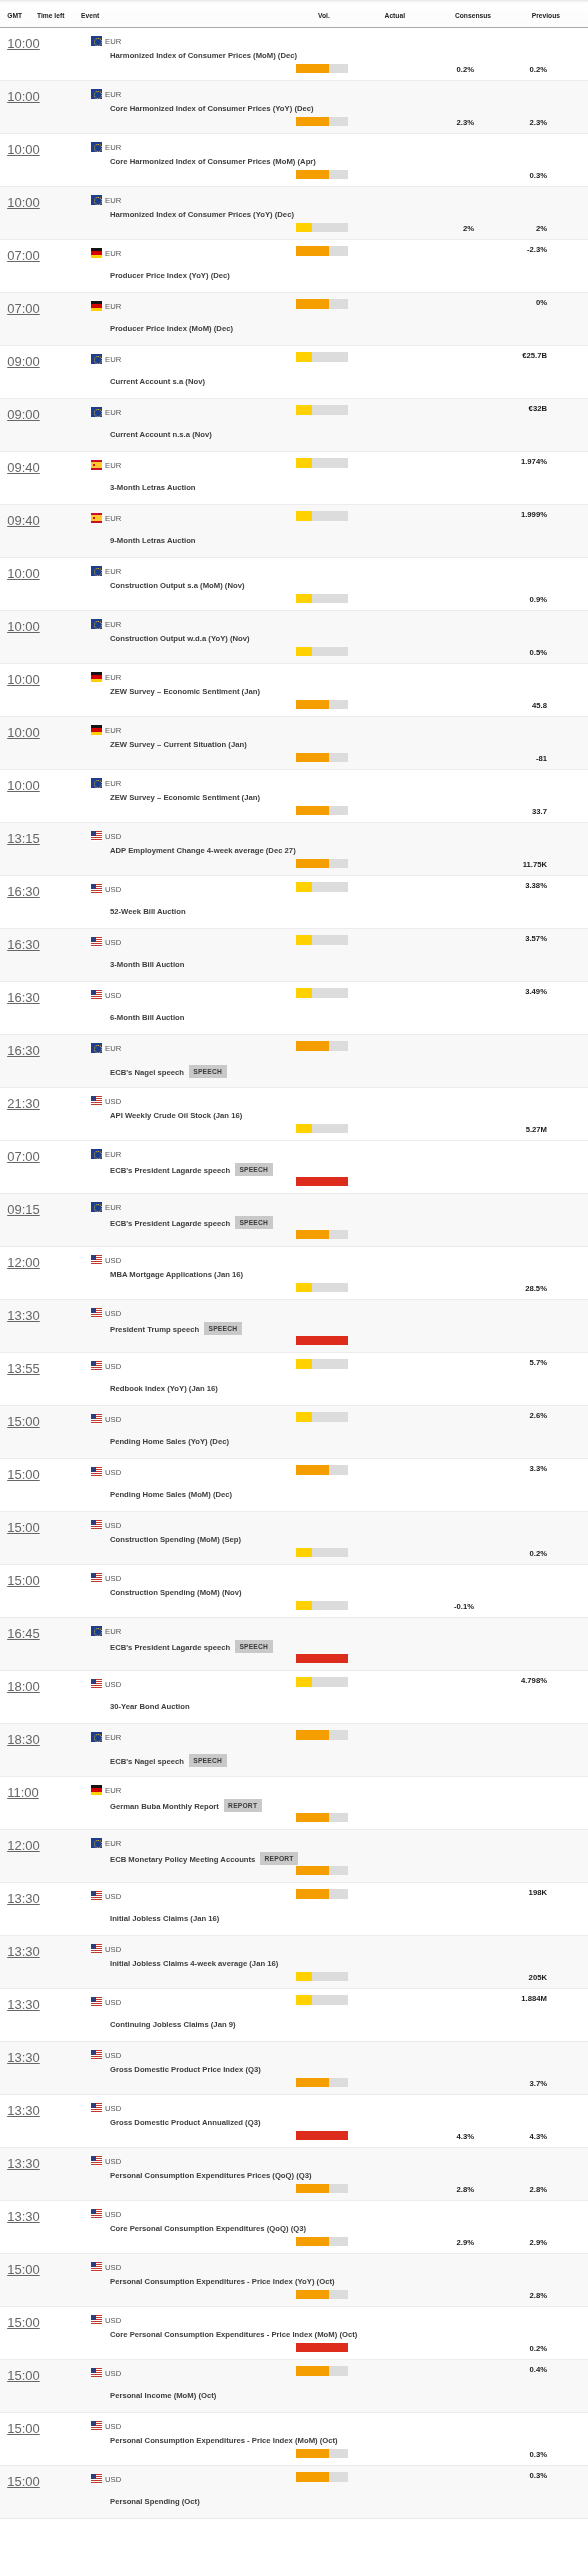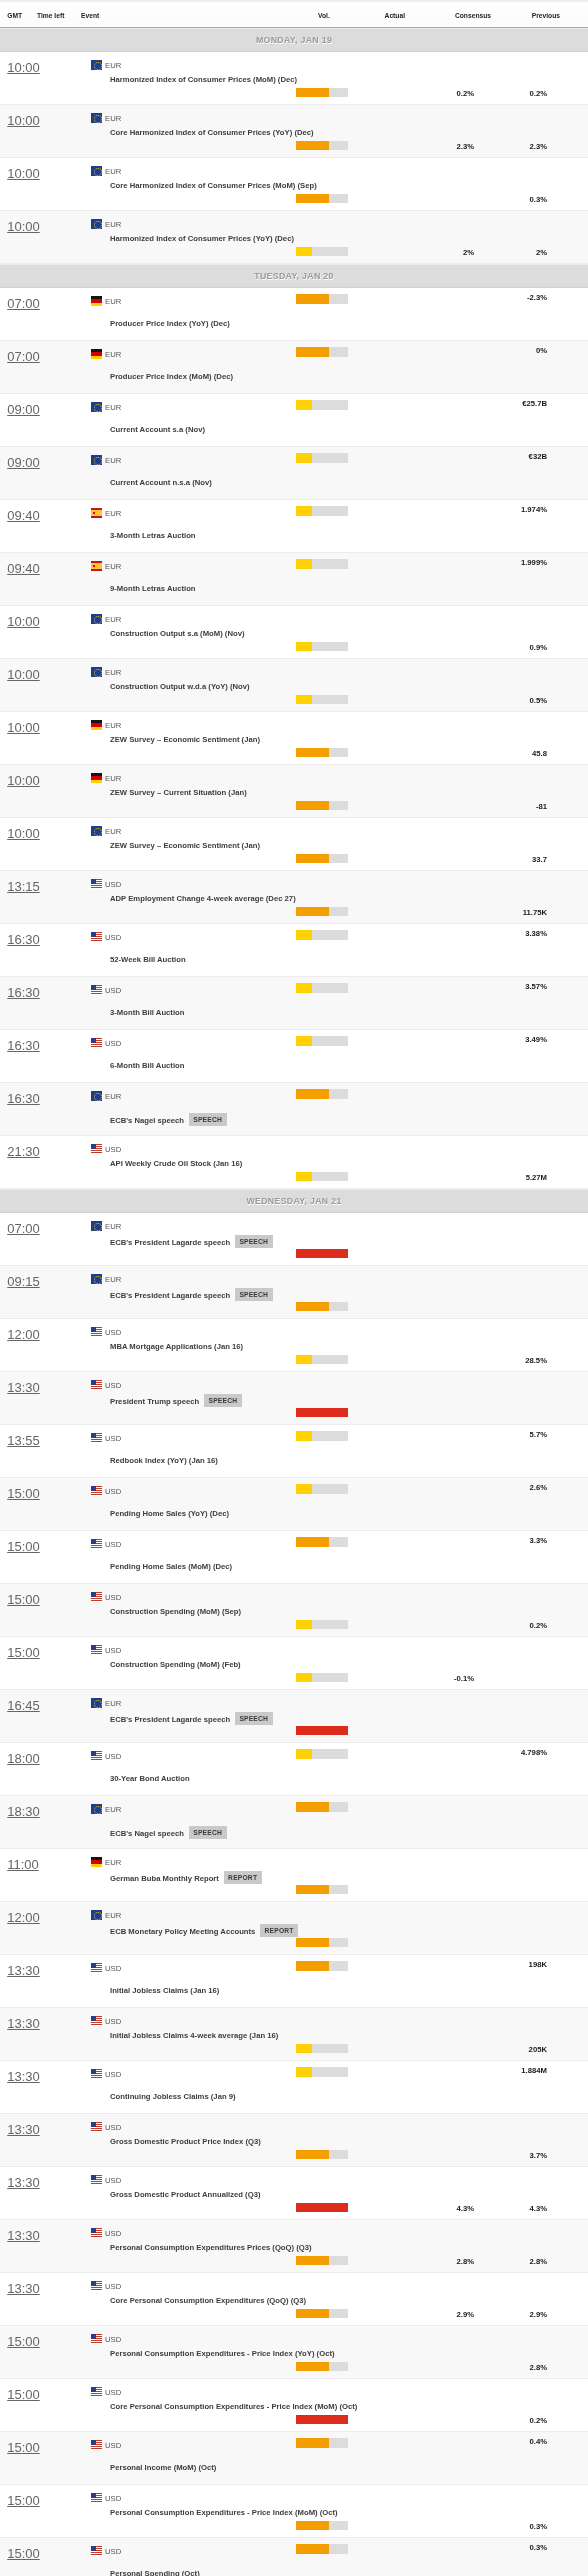--- a/index.html
+++ b/index.html
@@ -66,21 +66,20 @@
     <span class="h-gmt">GMT</span>
     <span class="h-timeleft">Time left</span>
     <span class="h-event">Event</span>
     <span class="h-vol">Vol.</span>
     <span class="h-actual">Actual</span>
     <span class="h-consensus">Consensus</span>
     <span class="h-previous">Previous</span>
   </div>
 
   <div id="calendar-body">
-      <div class="day-band">MONDAY, JAN 19</div>
       <div class="event-row">
     <span class="t">10:00</span>
     <span class="flag f-eu"></span>
     <span class="cur">EUR</span>
     <span class="ev pos-a">Harmonized Index of Consumer Prices (MoM) (Dec)</span>
     <span class="volbar pos-a">
           <span class="fill" style="width: 63%; background: rgb(245, 158, 0);"></span>
         </span>
     <span class="val consensus pos-a">0.2%</span>
     <span class="val previous pos-a">0.2%</span>
@@ -93,39 +92,38 @@
     <span class="volbar pos-a">
           <span class="fill" style="width: 63%; background: rgb(245, 158, 0);"></span>
         </span>
     <span class="val consensus pos-a">2.3%</span>
     <span class="val previous pos-a">2.3%</span>
   </div>
       <div class="event-row">
     <span class="t">10:00</span>
     <span class="flag f-eu"></span>
     <span class="cur">EUR</span>
-    <span class="ev pos-a">Core Harmonized Index of Consumer Prices (MoM) (Sep)</span>
+    <span class="ev pos-a">Core Harmonized Index of Consumer Prices (MoM) (Apr)</span>
     <span class="volbar pos-a">
           <span class="fill" style="width: 63%; background: rgb(245, 158, 0);"></span>
         </span>
     <span class="val consensus pos-a"></span>
     <span class="val previous pos-a">0.3%</span>
   </div>
       <div class="event-row alt">
     <span class="t">10:00</span>
     <span class="flag f-eu"></span>
     <span class="cur">EUR</span>
     <span class="ev pos-a">Harmonized Index of Consumer Prices (YoY) (Dec)</span>
     <span class="volbar pos-a">
           <span class="fill" style="width: 31%; background: rgb(255, 209, 0);"></span>
         </span>
     <span class="val consensus pos-a">2%</span>
     <span class="val previous pos-a">2%</span>
   </div>
-      <div class="day-band">TUESDAY, JAN 20</div>
       <div class="event-row">
     <span class="t">07:00</span>
     <span class="flag f-de"></span>
     <span class="cur">EUR</span>
     <span class="ev pos-b">Producer Price Index (YoY) (Dec)</span>
     <span class="volbar pos-b">
           <span class="fill" style="width: 63%; background: rgb(245, 158, 0);"></span>
         </span>
     <span class="val consensus pos-b"></span>
     <span class="val previous pos-b">-2.3%</span>
@@ -299,21 +297,20 @@
     <span class="t">21:30</span>
     <span class="flag f-us"></span>
     <span class="cur">USD</span>
     <span class="ev pos-a">API Weekly Crude Oil Stock (Jan 16)</span>
     <span class="volbar pos-a">
           <span class="fill" style="width: 31%; background: rgb(255, 209, 0);"></span>
         </span>
     <span class="val consensus pos-a"></span>
     <span class="val previous pos-a">5.27M</span>
   </div>
-      <div class="day-band">WEDNESDAY, JAN 21</div>
       <div class="event-row">
     <span class="t">07:00</span>
     <span class="flag f-eu"></span>
     <span class="cur">EUR</span>
     <span class="ev pos-a">ECB's President Lagarde speech<span class="badge">SPEECH</span></span>
     <span class="volbar pos-a">
           <span class="fill" style="width: 100%; background: rgb(221, 43, 28);"></span>
         </span>
     <span class="val consensus pos-a"></span>
     <span class="val previous pos-a"></span>
@@ -392,21 +389,21 @@
     <span class="volbar pos-a">
           <span class="fill" style="width: 31%; background: rgb(255, 209, 0);"></span>
         </span>
     <span class="val consensus pos-a"></span>
     <span class="val previous pos-a">0.2%</span>
   </div>
       <div class="event-row">
     <span class="t">15:00</span>
     <span class="flag f-us"></span>
     <span class="cur">USD</span>
-    <span class="ev pos-a">Construction Spending (MoM) (Feb)</span>
+    <span class="ev pos-a">Construction Spending (MoM) (Nov)</span>
     <span class="volbar pos-a">
           <span class="fill" style="width: 31%; background: rgb(255, 209, 0);"></span>
         </span>
     <span class="val consensus pos-a">-0.1%</span>
     <span class="val previous pos-a"></span>
   </div>
       <div class="event-row alt">
     <span class="t">16:45</span>
     <span class="flag f-eu"></span>
     <span class="cur">EUR</span>

